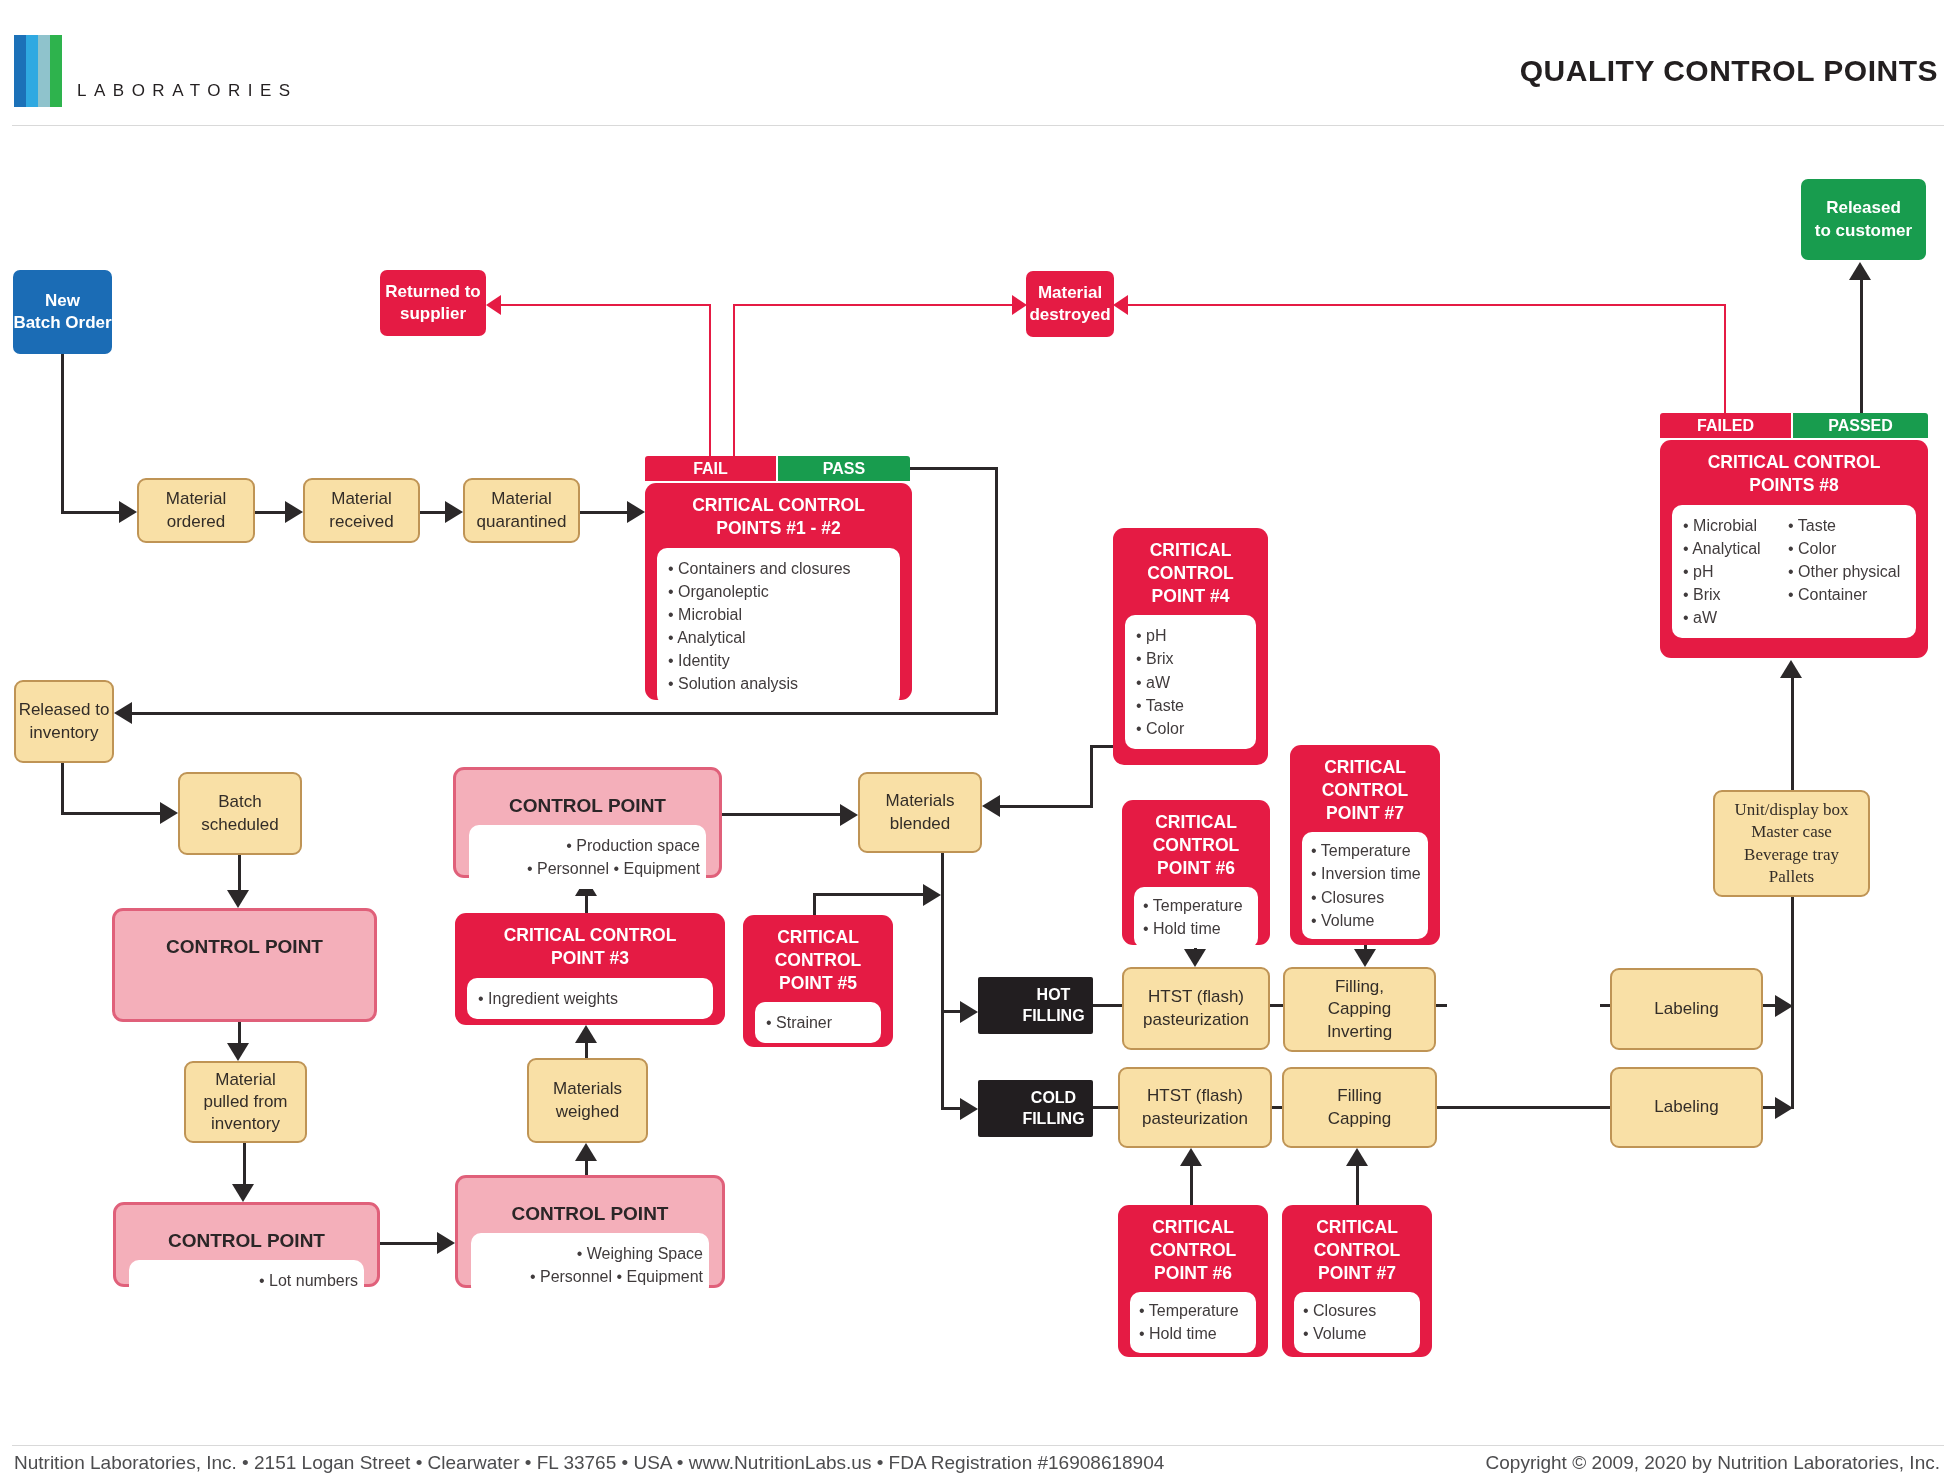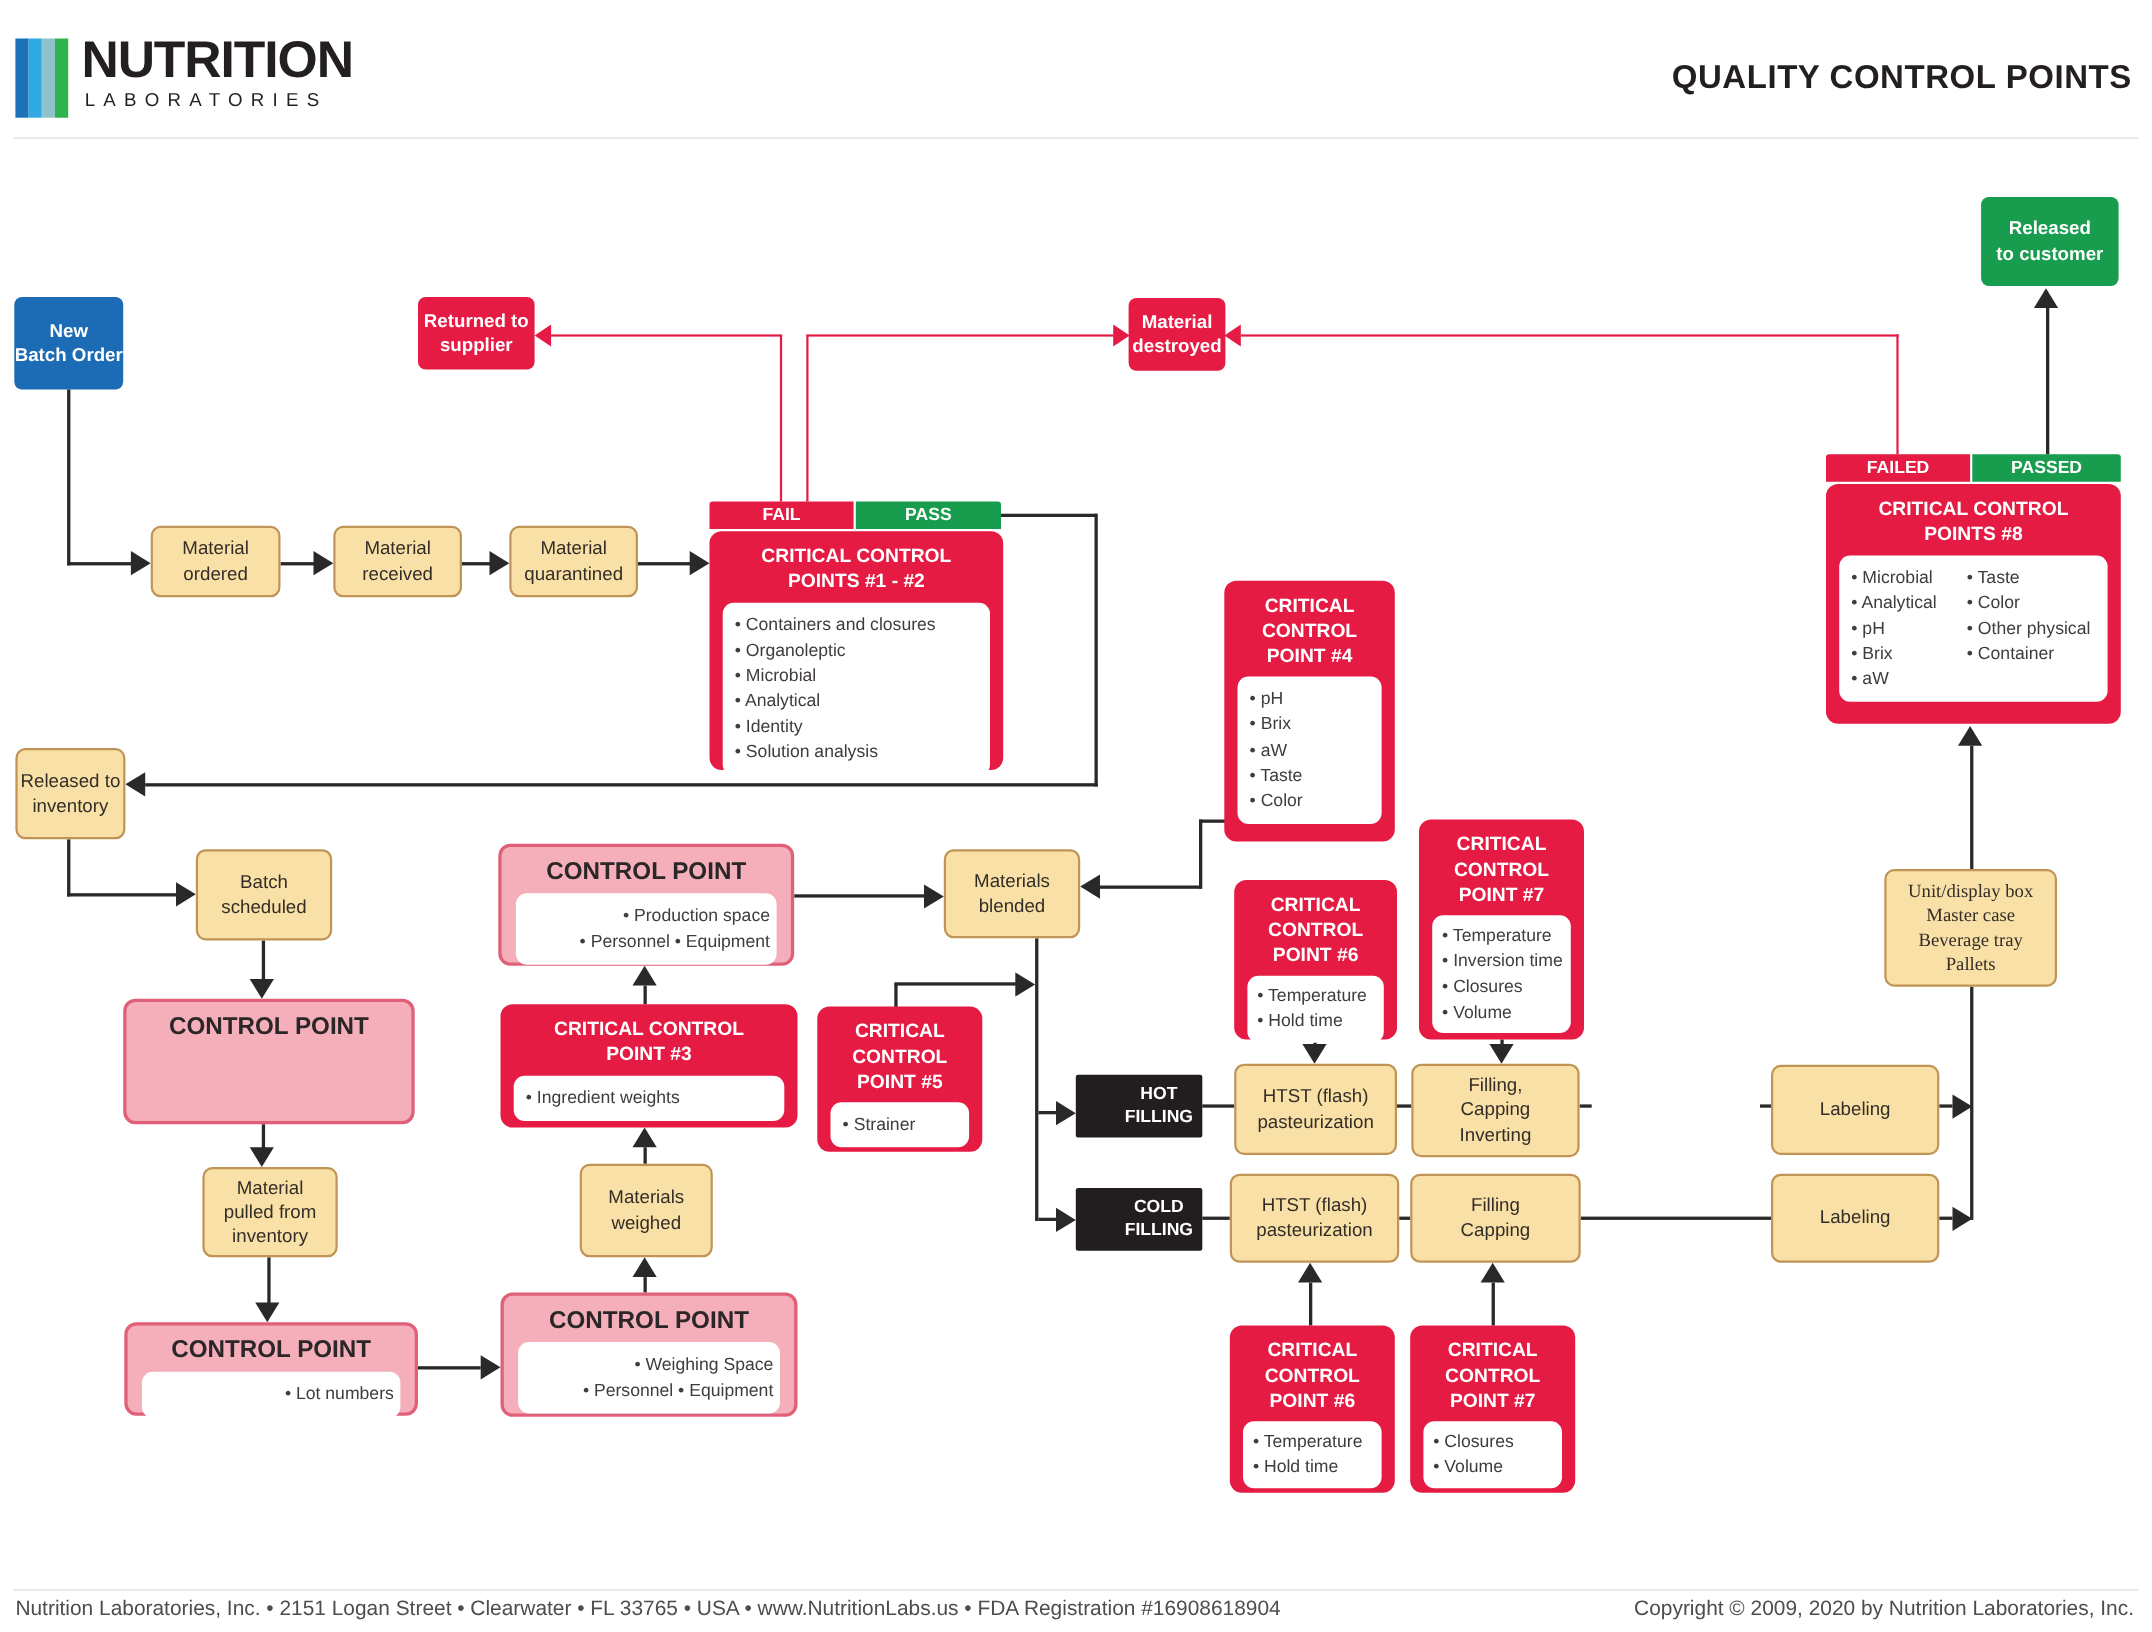--- a/index.html
+++ b/index.html
@@ -42,36 +42,35 @@
   .ccp .title{color:#fff;font-weight:bold;text-align:center;font-size:17.5px;line-height:1.22;margin:2px 4px 8px;}
   .panel{background:#fff;border-radius:10px;margin:0 12px 12px;padding:9px 6px 9px 11px;text-align:left;}
   .li{font-size:16px;color:#403b3c;line-height:1.45;white-space:nowrap;}
   .li::before{content:"• ";}
   .line{line-height:1.3;}
   .cols{display:flex;}
   .cols .panel-col{flex:0 0 auto;}
 
   .cp{position:absolute;background:#f4afba;border:3px solid #e0607a;border-radius:11px;
       box-sizing:border-box;padding-top:7px;}
-  .cp .title{color:#2b2627;font-weight:bold;text-align:center;font-size:22px;line-height:1.2;margin:2px 0 7px;}
+  .cp .title{color:#2b2627;font-weight:bold;text-align:center;font-size:19px;line-height:1.2;margin:18px 0 7px;}
   .cp .panel{margin:0 13px 11px;text-align:right;}
 
   .tab{position:absolute;color:#fff;font-size:16px;font-weight:600;display:flex;
        align-items:center;justify-content:center;box-sizing:border-box;}
 </style>
 </head>
 <body>
 
 <div id="page">
 
   <div class="logo-bar" style="left:14px;background:#1c71b8;"></div>
   <div class="logo-bar" style="left:26px;background:#2fa9e1;"></div>
   <div class="logo-bar" style="left:38px;background:#8fc3cc;"></div>
   <div class="logo-bar" style="left:50px;background:#2eb34d;"></div>
-  <div class="brand-main">NUTRITION</div>
   <div class="brand-sub">LABORATORIES</div>
   <div class="page-title">QUALITY CONTROL POINTS</div>
   <div class="hdr-rule"></div>
 
   <div class="ln" style="left:61px;top:354px;width:3px;height:160px;"></div>
   <div class="ln" style="left:61px;top:511px;width:58px;height:3px;"></div>
   <div class="ah r" style="left:119px;top:501px;"></div>
 
   <div class="ln" style="left:255px;top:511px;width:32px;height:3px;"></div>
   <div class="ah r" style="left:285px;top:501px;"></div>

